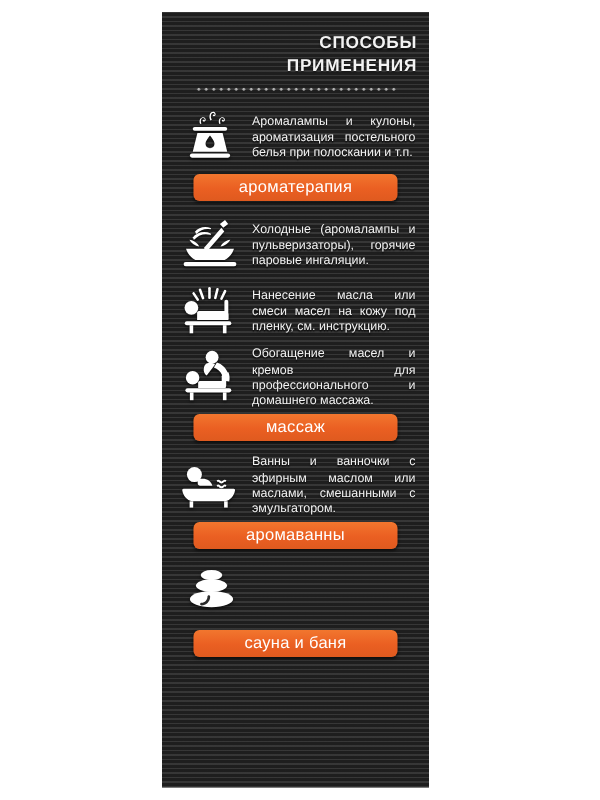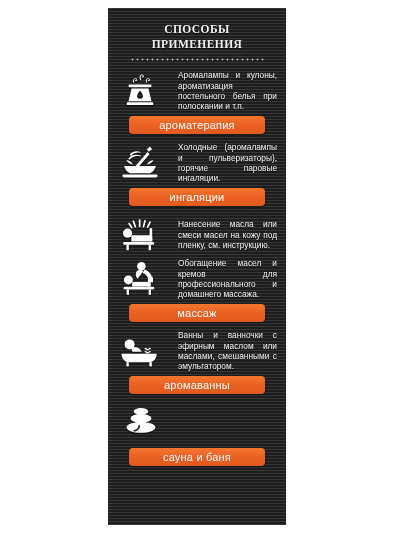--- a/index.html
+++ b/index.html
@@ -28,22 +28,21 @@
       rgba(0,0,0,0.30) 1px,
       rgba(0,0,0,0.30) 3px
     );
     box-sizing: border-box;
     overflow: hidden;
   }
 
   
   .header {
     padding: 14px 8px 0 8px;
-    text-align: center;
-    font-family: Liberation Serif, serif;
+    text-align: right;
   }
   .header .title-line {
     color: #f2f2f2;
     font-size: 11.5px;
     font-weight: bold;
     letter-spacing: 0.45px;
     line-height: 14.5px;
     text-shadow: 0 1px 1px rgba(0,0,0,0.7);
   }
   .dot-rule {
@@ -60,21 +59,20 @@
   .sections {
     margin-top: 8px;
   }
   .section {
     padding: 0 6px;
   }
   .section-row {
     display: flex;
     align-items: center;
     min-height: 44px;
-    gap: 10px;
   }
   .icon-cell {
     width: 52px;
     min-width: 52px;
     display: flex;
     align-items: center;
     justify-content: center;
     padding-right: 2px;
   }
   .icon-cell svg {
@@ -156,23 +154,20 @@
               <path d="M16.9 20.4L28.6 6.9l1.9 2.4-11.6 13.3z"></path>
               <path d="M5 20.9h32c0 0-1.6 5.4-6.2 7.4H11.2C6.6 26.3 5 20.9 5 20.9z"></path>
               <path d="M13.8 19.4c-2.7-0.4-5.3-2.1-6.5-4.5 2.7 0.4 5.4 2.1 6.5 4.5z"></path>
               <path d="M28 19.4c2.7-0.4 5.3-2.1 6.5-4.5-2.7 0.4-5.4 2.1-6.5 4.5z"></path>
               <rect x="3.4" y="29.6" width="35.2" height="2.9" rx="1.45"></rect>
             </g>
           </svg>
         </div>
         <div class="desc">Холодные (аромалампы и пульверизаторы), горячие паровые ингаляции.</div>
       </div>
-      <div class="pill-wrap">
-        <div class="pill">ингаляции</div>
-      </div>
     </div>
 
     <div class="section">
       <div class="section-row">
         <div class="icon-cell">
           <svg width="44" height="34" viewBox="0 0 44 34">
             <g fill="#ffffff">
               <rect x="15.5" y="2.2" width="1.7" height="7.6" rx="0.8" transform="rotate(-20 16.3 6)"></rect>
               <rect x="20.8" y="1.3" width="1.7" height="8" rx="0.8"></rect>
               <rect x="25.4" y="1.9" width="1.7" height="7.6" rx="0.8" transform="rotate(14 26.2 5.7)"></rect>

